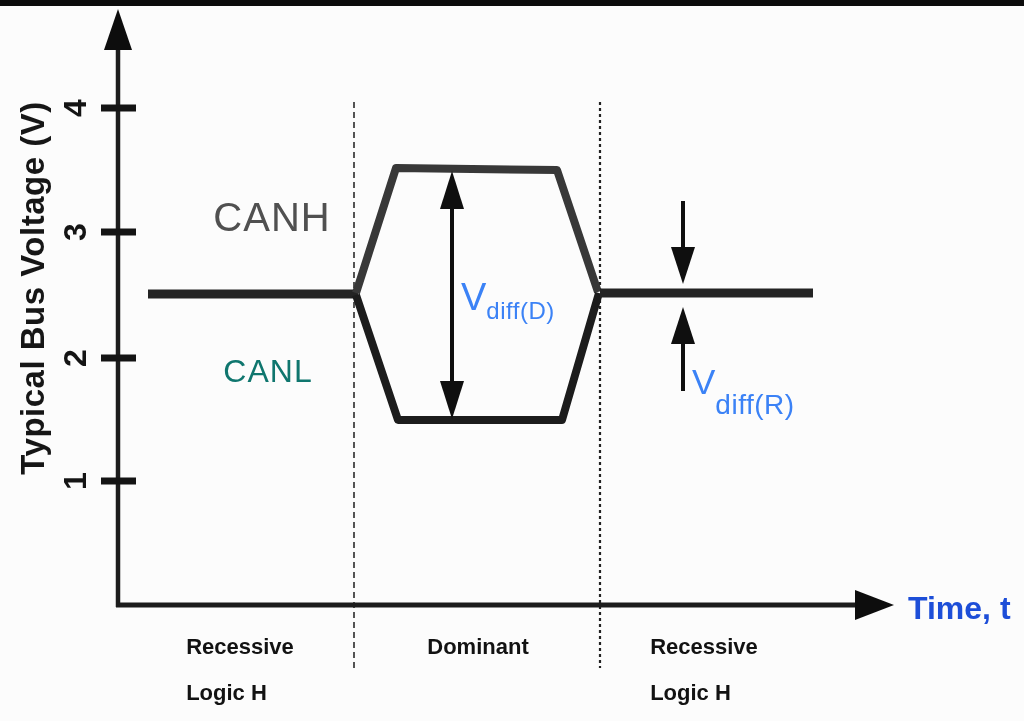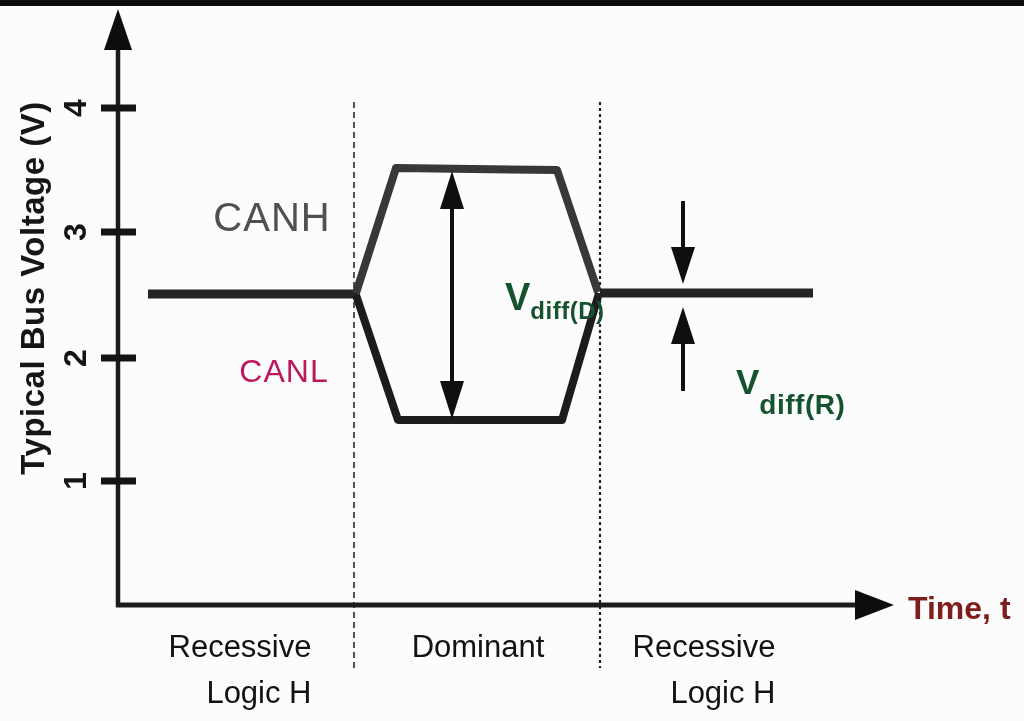--- a/index.html
+++ b/index.html
@@ -28,42 +28,42 @@
   }
   .tick-4{left:75px;top:108px;}
   .tick-3{left:75px;top:232px;}
   .tick-2{left:75px;top:358px;}
   .tick-1{left:75px;top:481px;}
   .canh-lbl{
     left:272px;top:217px;transform:translate(-50%,-50%);
     font-size:40px;color:#505050;letter-spacing:1px;
   }
   .canl-lbl{
-    left:284px;top:371px;transform:translate(-50%,-50%);
-    font-size:32px;color:#be185d;letter-spacing:1px;
+    left:268px;top:371px;transform:translate(-50%,-50%);
+    font-size:32px;color:#0f766e;letter-spacing:1px;
   }
-  .vdiff{position:absolute;font-weight:bold;color:#14532d;margin-left:44px;}
+  .vdiff{position:absolute;font-weight:normal;color:#3b82f6;}
   .vdiff .base{font-size:38px;}
   .vdiff .sub{font-size:24px;position:relative;top:9px;letter-spacing:0.5px;}
   .vdiff-d{left:461px;top:299px;transform:translateY(-54%);}
   .vdiff-r{left:692px;top:384px;transform:translateY(-54%);}
   .vdiff-r .base{font-size:35px;}
   .vdiff-r .sub{font-size:28px;top:20px;}
   .region{
     position:absolute;top:624px;
     transform:translateX(-50%);
-    text-align:right;
-    font-size:31px;font-weight:normal;line-height:46px;color:#121212;
+    text-align:left;
+    font-size:22px;font-weight:bold;line-height:46px;color:#121212;
   }
   .region-1{left:240px;}
   .region-2{left:478px;}
   .region-3{left:704px;}
   .time-lbl{
     left:908px;top:608px;transform:translateY(-50%);
-    font-size:32px;font-weight:bold;color:#7f1d1d;
+    font-size:32px;font-weight:bold;color:#1d4ed8;
   }
 </style>
 </head>
 <body>
 
 <div class="canvas">
 
   <div class="topbar"></div>
 
   <svg class="plot" width="1024" height="721" viewBox="0 0 1024 721">

